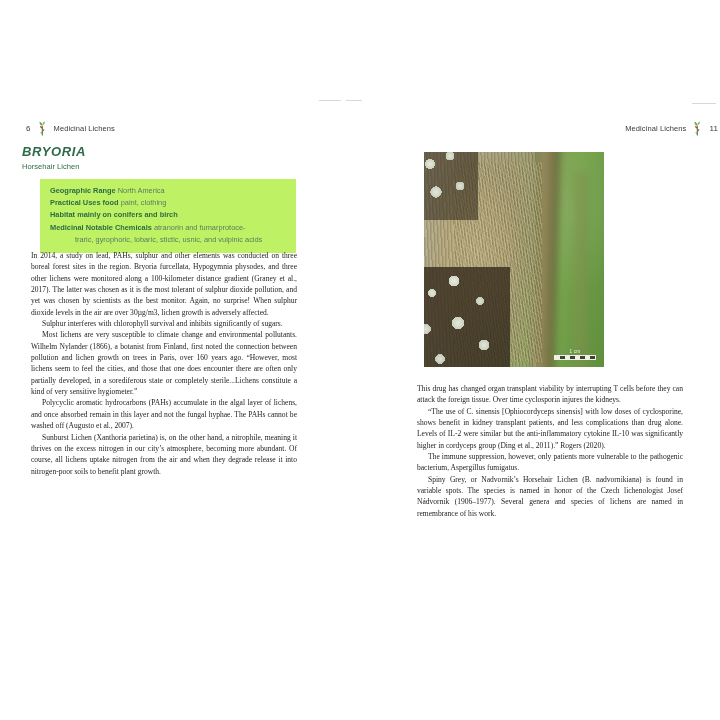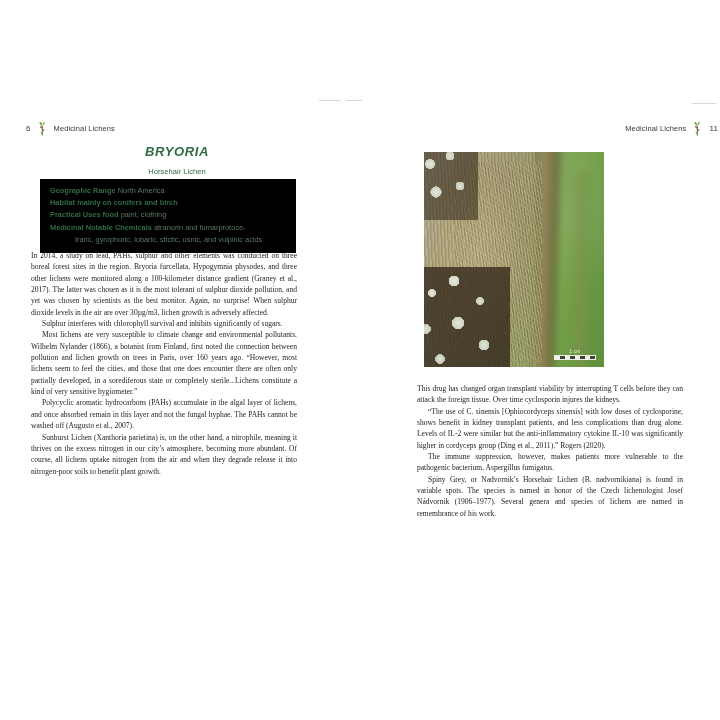--- a/index.html
+++ b/index.html
@@ -66,45 +66,44 @@
     height: 15px;
   }
   .lichen-icon svg { display:block; }
 
   
   .species-block {
     position: absolute;
     top: 26px;
     left: 0;
     width: 100%;
-    text-align: center;
   }
   .species-name {
     font-family: "Liberation Sans", sans-serif;
     font-style: italic;
     font-weight: 700;
     font-size: 13px;
     letter-spacing: .6px;
     color: #2f6b46;
     margin: 0 0 3px 0;
   }
   .species-common {
     font-family: "Liberation Sans", sans-serif;
     font-size: 7.6px;
     color: #2f6b46;
-    margin: 8px;
+    margin: 0;
   }
 
   
   .info-box {
     position: absolute;
     top: 61px;
     left: 18px;
     width: 256px;
-    background: #000000;
+    background: #bef264;
     padding: 6px 10px 7px 10px;
     box-sizing: border-box;
     font-family: "Liberation Sans", sans-serif;
     font-size: 7.4px;
     line-height: 12.2px;
     color: #4a6b50;
   }
   .info-row { white-space: nowrap; }
   .info-row .k {
     font-weight: 700;
@@ -272,27 +271,27 @@
       <div class="species-name">BRYORIA</div>
       <div class="species-common">Horsehair Lichen</div>
     </div>
 
     <div class="info-box">
       <div class="info-row">
         <span class="k">Geographic Range</span>
         <span class="v">North America</span>
       </div>
       <div class="info-row">
-        <span class="k">Habitat</span>
-        <span class="v-b">mainly on conifers and birch</span>
-      </div>
-      <div class="info-row">
         <span class="k">Practical Uses</span>
         <span class="v-b">food</span>
         <span class="v">paint, clothing</span>
+      </div>
+      <div class="info-row">
+        <span class="k">Habitat</span>
+        <span class="v-b">mainly on conifers and birch</span>
       </div>
       <div class="info-row">
         <span class="k">Medicinal Notable Chemicals</span>
         <span class="v">atranorin and fumarprotoce-</span>
       </div>
       <div class="info-wrap">traric, gyrophoric, lobaric, stictic, usnic, and vulpinic acids</div>
     </div>
 
     <div class="body-col">
       <p class="noindent">In 2014, a study on lead, PAHs, sulphur and other elements was conducted on three boreal forest sites in the region. Bryoria furcellata, Hypogymnia physodes, and three other lichens were monitored along a 100-kilometer distance gradient (Graney et al., 2017). The latter was chosen as it is the most tolerant of sulphur dioxide pollution, and yet was chosen by scientists as the best monitor. Again, no surprise! When sulphur dioxide levels in the air are over 30µg/m3, lichen growth is adversely affected.</p>
@@ -330,18 +329,18 @@
       <div class="foliose"></div>
       <div class="scale-bar">
         <span>1 cm</span>
         <div class="rule"></div>
       </div>
     </div>
 
     <div class="body-col">
       <p class="noindent">This drug has changed organ transplant viability by interrupting T cells before they can attack the foreign tissue. Over time cyclosporin injures the kidneys.</p>
       <p>“The use of C. sinensis [Ophiocordyceps sinensis] with low doses of cyclosporine, shows benefit in kidney transplant patients, and less complications than drug alone. Levels of IL-2 were similar but the anti-inflammatory cytokine IL-10 was significantly higher in cordyceps group (Ding et al., 2011).” Rogers (2020).</p>
-      <p>The immune suppression, however, makes patients more vulnerable to the pathogenic bacterium, Aspergillus fumigatus.</p>
+      <p>The immune suppression, however, only patients more vulnerable to the pathogenic bacterium, Aspergillus fumigatus.</p>
       <p>Spiny Grey, or Nadvornik’s Horsehair Lichen (B. nadvornikiana) is found in variable spots. The species is named in honor of the Czech lichenologist Josef Nádvornik (1906–1977). Several genera and species of lichens are named in remembrance of his work.</p>
     </div>
   </div>
 
 </div>
 
 </body></html>

